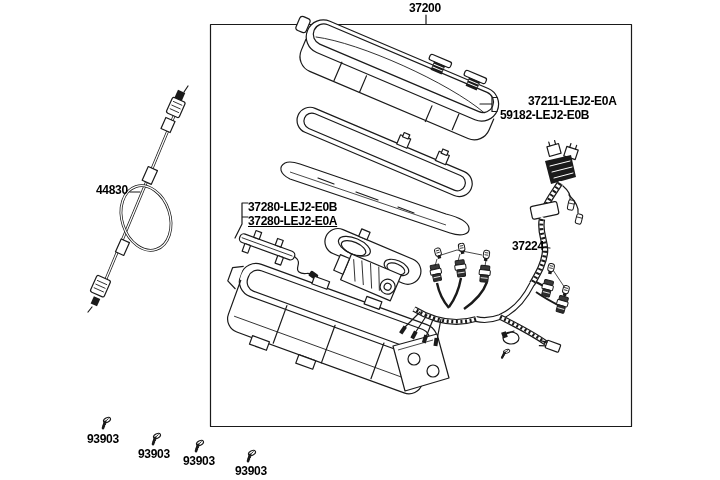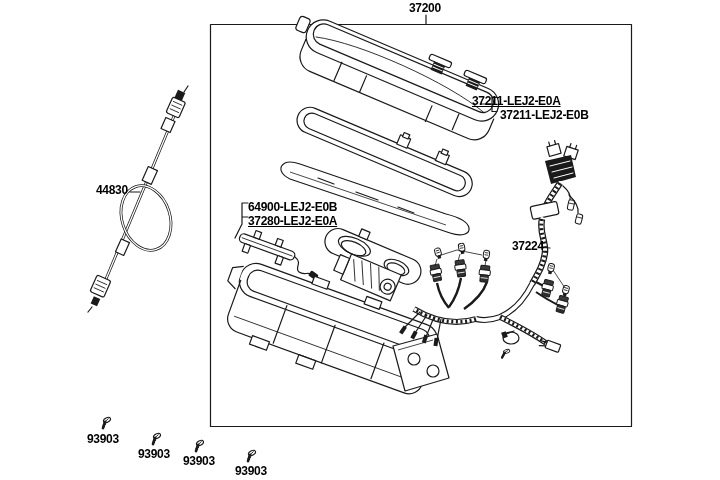--- a/index.html
+++ b/index.html
@@ -271,24 +271,24 @@
       </g>
   <g transform="translate(194,440)">
         <use href="#screw93903"></use>
       </g>
   <g transform="translate(246,450)">
         <use href="#screw93903"></use>
       </g>
 </svg>
 
 <div class="plabel" style="left:409px;top:2px;">37200</div>
-<div class="plabel" style="left:472px;top:95px;text-decoration:underline;">37211-LEJ2-E0A</div>
-<div class="plabel" style="left:500px;top:109px;">37211-LEJ2-E0B</div>
+<div class="plabel" style="left:528px;top:95px;">37211-LEJ2-E0A</div>
+<div class="plabel" style="left:500px;top:109px;">59182-LEJ2-E0B</div>
 <div class="plabel" style="left:96px;top:184px;text-align:right;">44830</div>
-<div class="plabel" style="left:248px;top:201px;">64900-LEJ2-E0B</div>
+<div class="plabel" style="left:248px;top:201px;">37280-LEJ2-E0B</div>
 <div class="plabel" style="left:248px;top:215px;text-decoration:underline;">37280-LEJ2-E0A</div>
 <div class="plabel" style="left:504px;top:240px;margin-left:8px;">37224</div>
 <div class="plabel" style="left:87px;top:433px;">93903</div>
 <div class="plabel" style="left:138px;top:448px;">93903</div>
 <div class="plabel" style="left:183px;top:455px;">93903</div>
 <div class="plabel" style="left:235px;top:465px;">93903</div>
 
 </div>
 
 </body></html>

